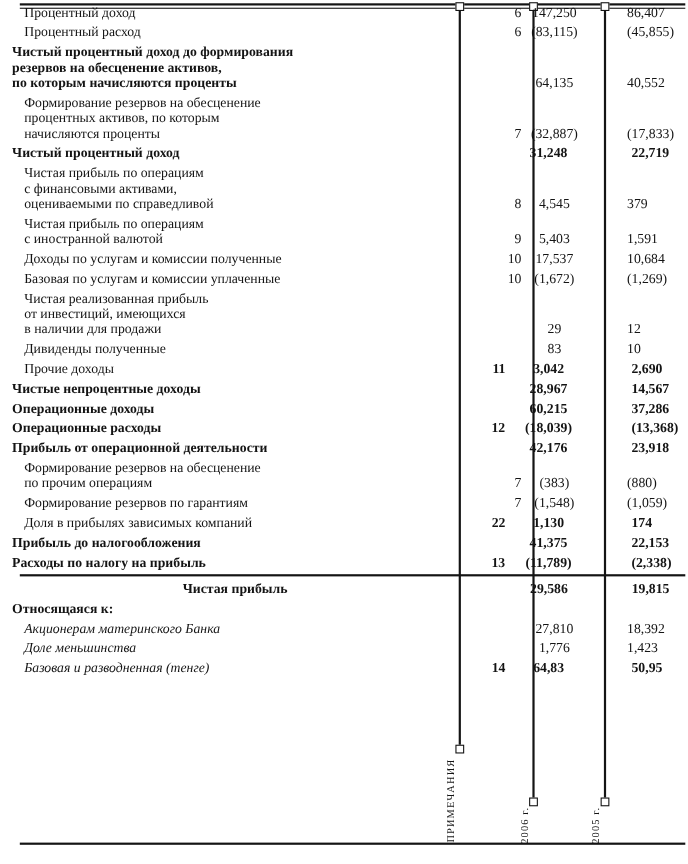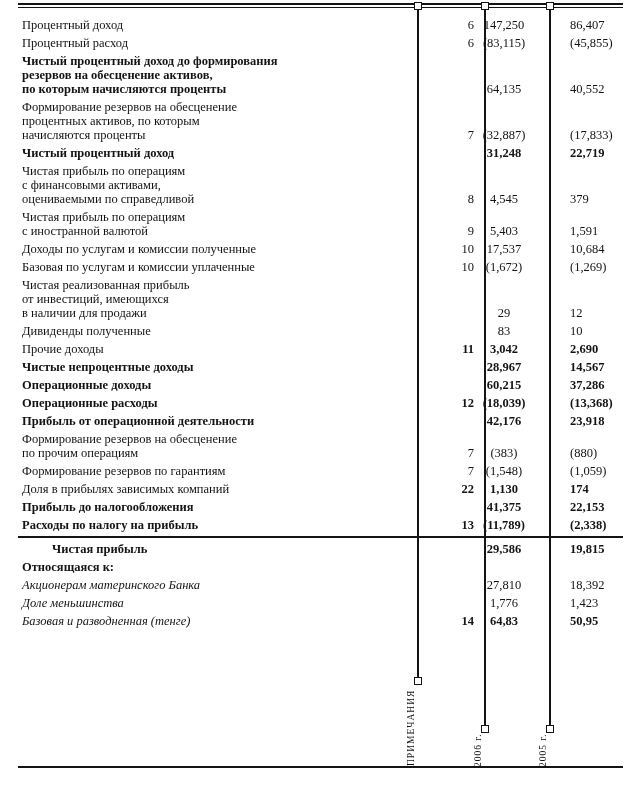--- a/index.html
+++ b/index.html
@@ -19,28 +19,28 @@
   .vline{position:absolute;width:2px;background:#141414;}
   .vline-notes{left:417px;top:6px;height:674px;}
   .vline-2006{left:484px;top:6px;height:722px;}
   .vline-2005{left:549px;top:6px;height:722px;}
   
   .handle{
     position:absolute;width:6px;height:6px;
     background:#ffffff;border:1px solid #141414;
   }
   
-  .rows{position:absolute;left:0;top:18px;width:625px;}
+  .rows{position:absolute;left:0;top:4px;width:625px;}
   .row{display:flex;align-items:flex-end;margin-bottom:4px;font-size:12.5px;line-height:14px;}
   .c-label{width:396px;box-sizing:border-box;padding-left:22px;}
-  .c-label.ind{padding-left:52px;}
+  .c-label.ind{padding-left:52px;text-align:center;}
   .c-note{width:78px;text-align:right;}
   .c-v1{width:60px;text-align:center;}
   .c-v2{width:54px;text-align:left;margin-left:36px;}
-  .b{font-weight:700;}
+  .b{font-weight:700;padding-left:11px;}
   .it{font-style:italic;}
   .ln{display:block;}
   .midrule{height:2px;background:#141414;width:605px;margin:2px 0 4px 18px;}
   
   .vtext{
     position:absolute;
     writing-mode:vertical-rl;
     transform:rotate(180deg);
     white-space:nowrap;
     font-family:"Liberation Serif", serif;

